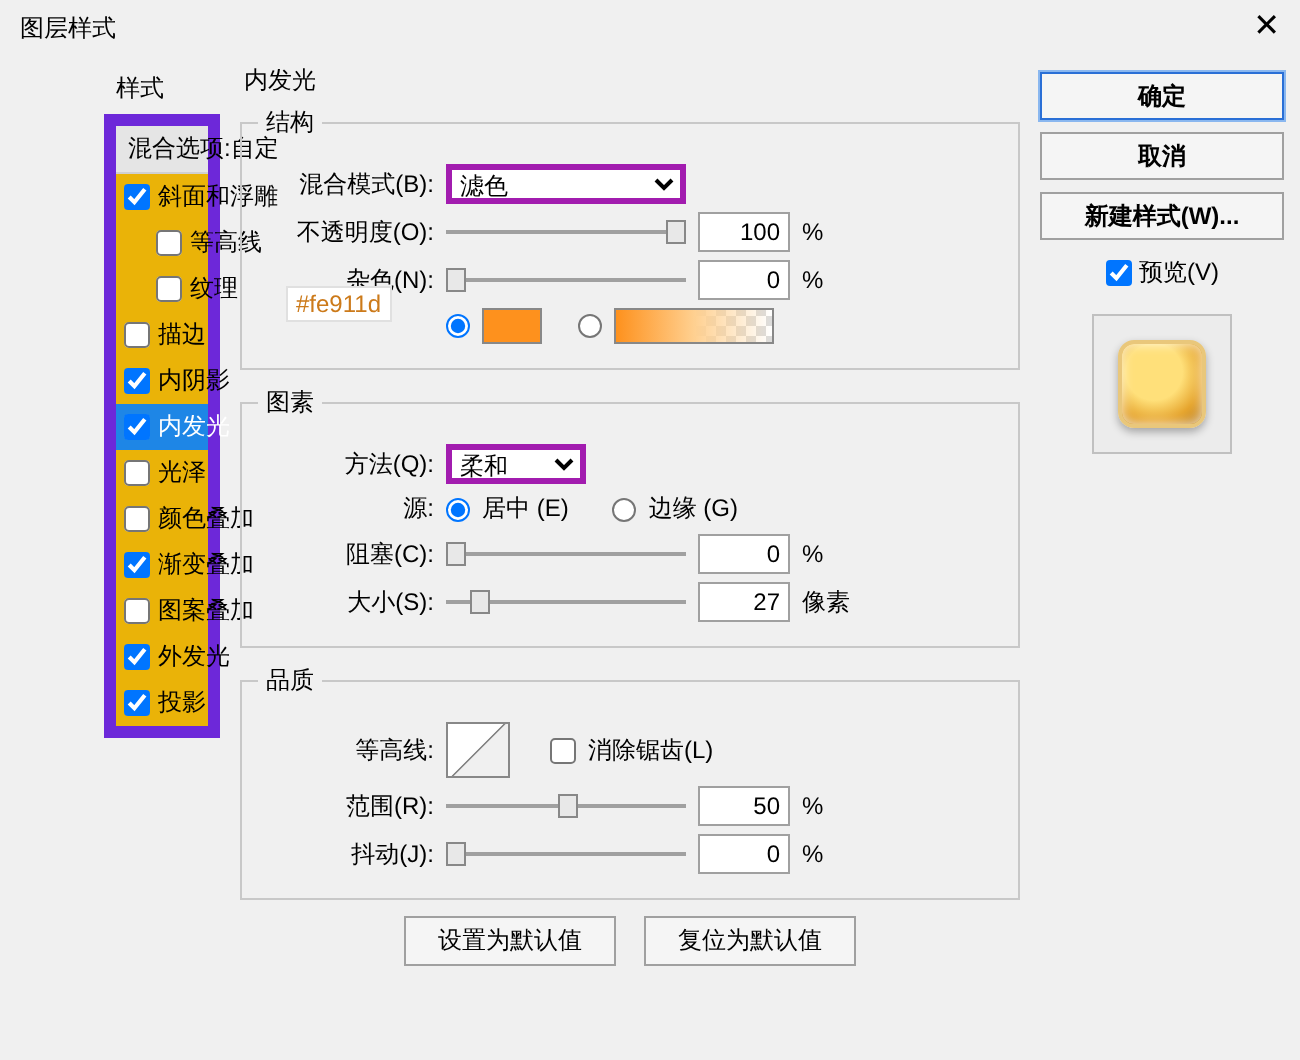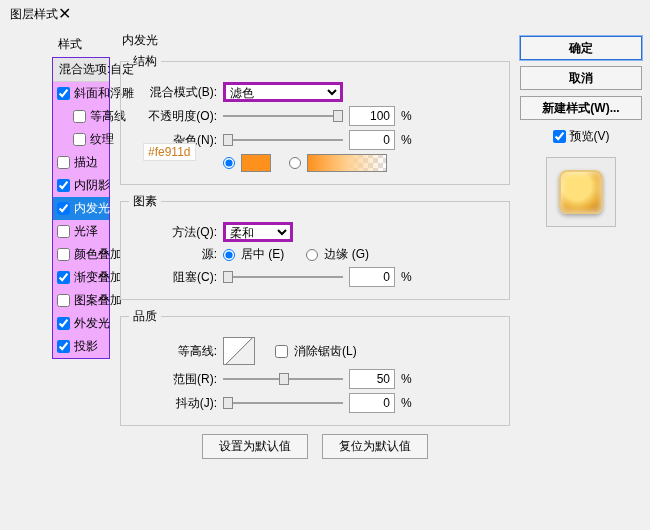--- a/index.html
+++ b/index.html
@@ -1,23 +1,23 @@
 <!DOCTYPE html>
 <html><head>
 <meta charset="utf-8">
 <style>
 * { box-sizing: border-box; margin: 0; padding: 0; font-family: "Microsoft YaHei", Arial, sans-serif; font-size: 12px; }
 body { background: #f0f0f0; width: 650px; height: 530px; overflow: hidden; }
 .dialog { width: 650px; height: 530px; background: #f0f0f0; position: relative; }
-.title-bar { height: 28px; line-height: 28px; padding: 0 10px; font-size: 13px; display: flex; justify-content: flex-start; align-items: center; }
+.title-bar { height: 28px; line-height: 28px; padding: 0 10px; font-size: 13px; display: flex; justify-content: space-between; align-items: center; }
 .close-x { font-size: 16px; cursor: pointer; }
 .body { display: flex; padding: 4px 8px 8px 8px; gap: 6px; }
 .left-col { width: 102px; padding-left: 44px; }
 .styles-label { padding: 4px 6px; }
-.style-list { border: 1px solid #6d28d9; background: #f0abfc; }
+.style-list { border: 6px solid #6d28d9; background: #eab308; }
 .style-list .item { display: flex; align-items: center; padding: 3px 4px; gap: 4px; white-space: nowrap; }
 .style-list .item.header { background: #e5e5e5; border-bottom: 1px solid #d0d0d0; padding-left: 6px; }
 .style-list .item.selected { background: #1e86e6; color: #fff; }
 .style-list .item.indent { padding-left: 20px; }
 input[type=checkbox] { width: 13px; height: 13px; }
 .mid-col { flex: 1; }
 .panel-title { padding: 0 6px 4px 6px; }
 fieldset { border: 1px solid #c8c8c8; margin: 0 4px 8px 4px; padding: 8px 8px 8px 8px; }
 legend { padding: 0 4px; }
 .row { display: flex; align-items: center; margin: 4px 0; gap: 6px; }
@@ -162,20 +162,29 @@
         </div>
         <div class="row">
           <div class="rlabel">阻塞(C):</div>
           <div class="slider">
               <div class="track"></div>
               <div class="thumb" style="left:0px"></div>
             </div>
           <input class="numbox" value="0" style="">
           <span class="unit">%</span>
         </div>
+        <div class="row">
+          <div class="rlabel">大小(S):</div>
+          <div class="slider">
+              <div class="track"></div>
+              <div class="thumb" style="left:12px"></div>
+            </div>
+          <input class="numbox" value="27" style="">
+          <span class="unit">像素</span>
+        </div>
       </fieldset>
 
       <fieldset>
         <legend>品质</legend>
         <div class="row">
           <div class="rlabel">等高线:</div>
           <div class="contour-swatch"></div>
           <span style="width:8px"></span>
           <input type="checkbox" style="">
           <span>消除锯齿(L)</span>

